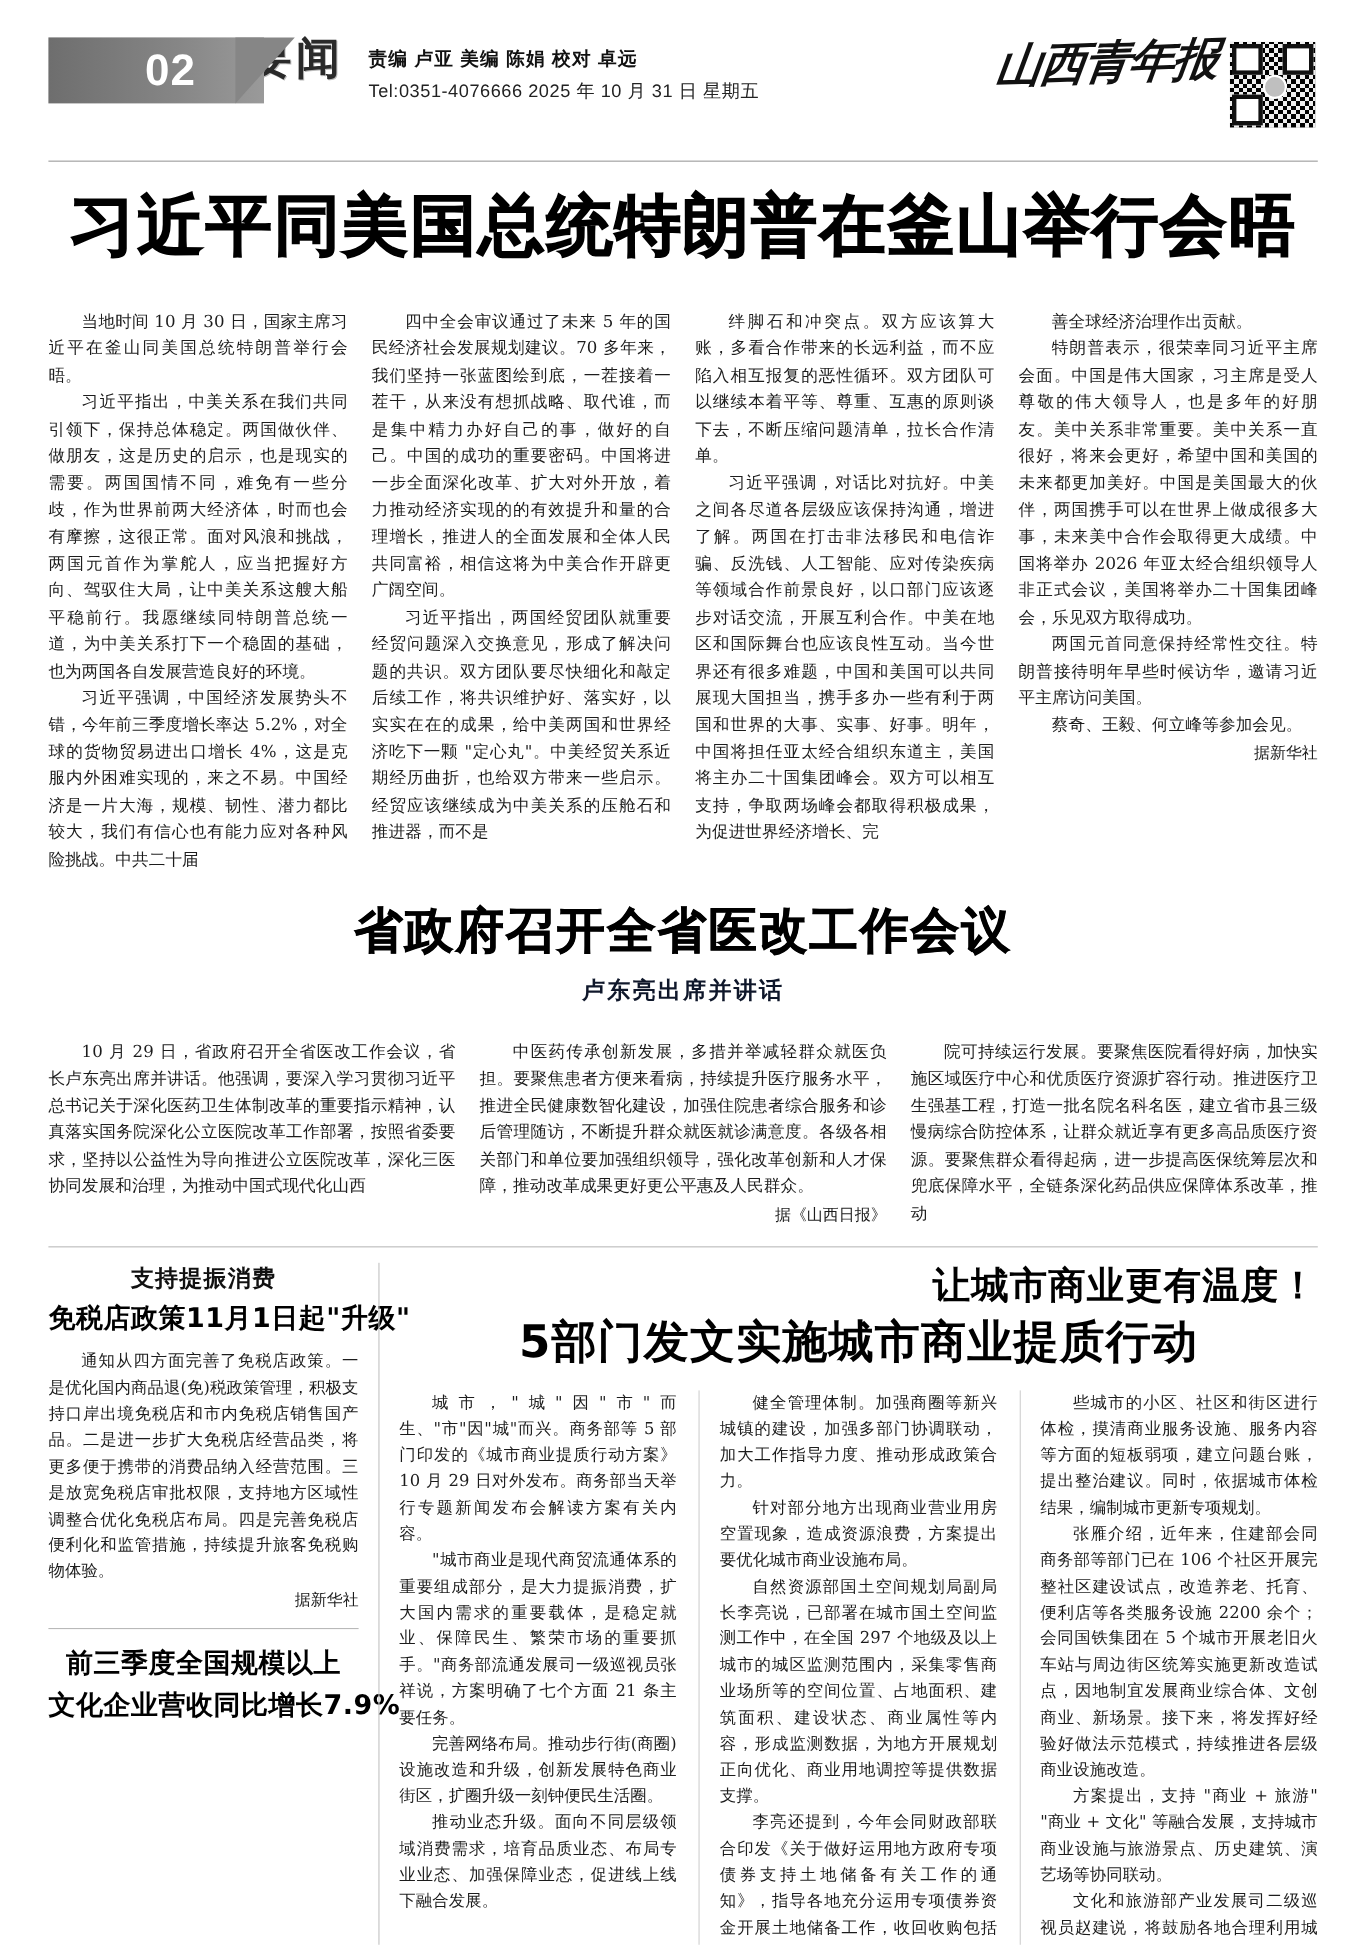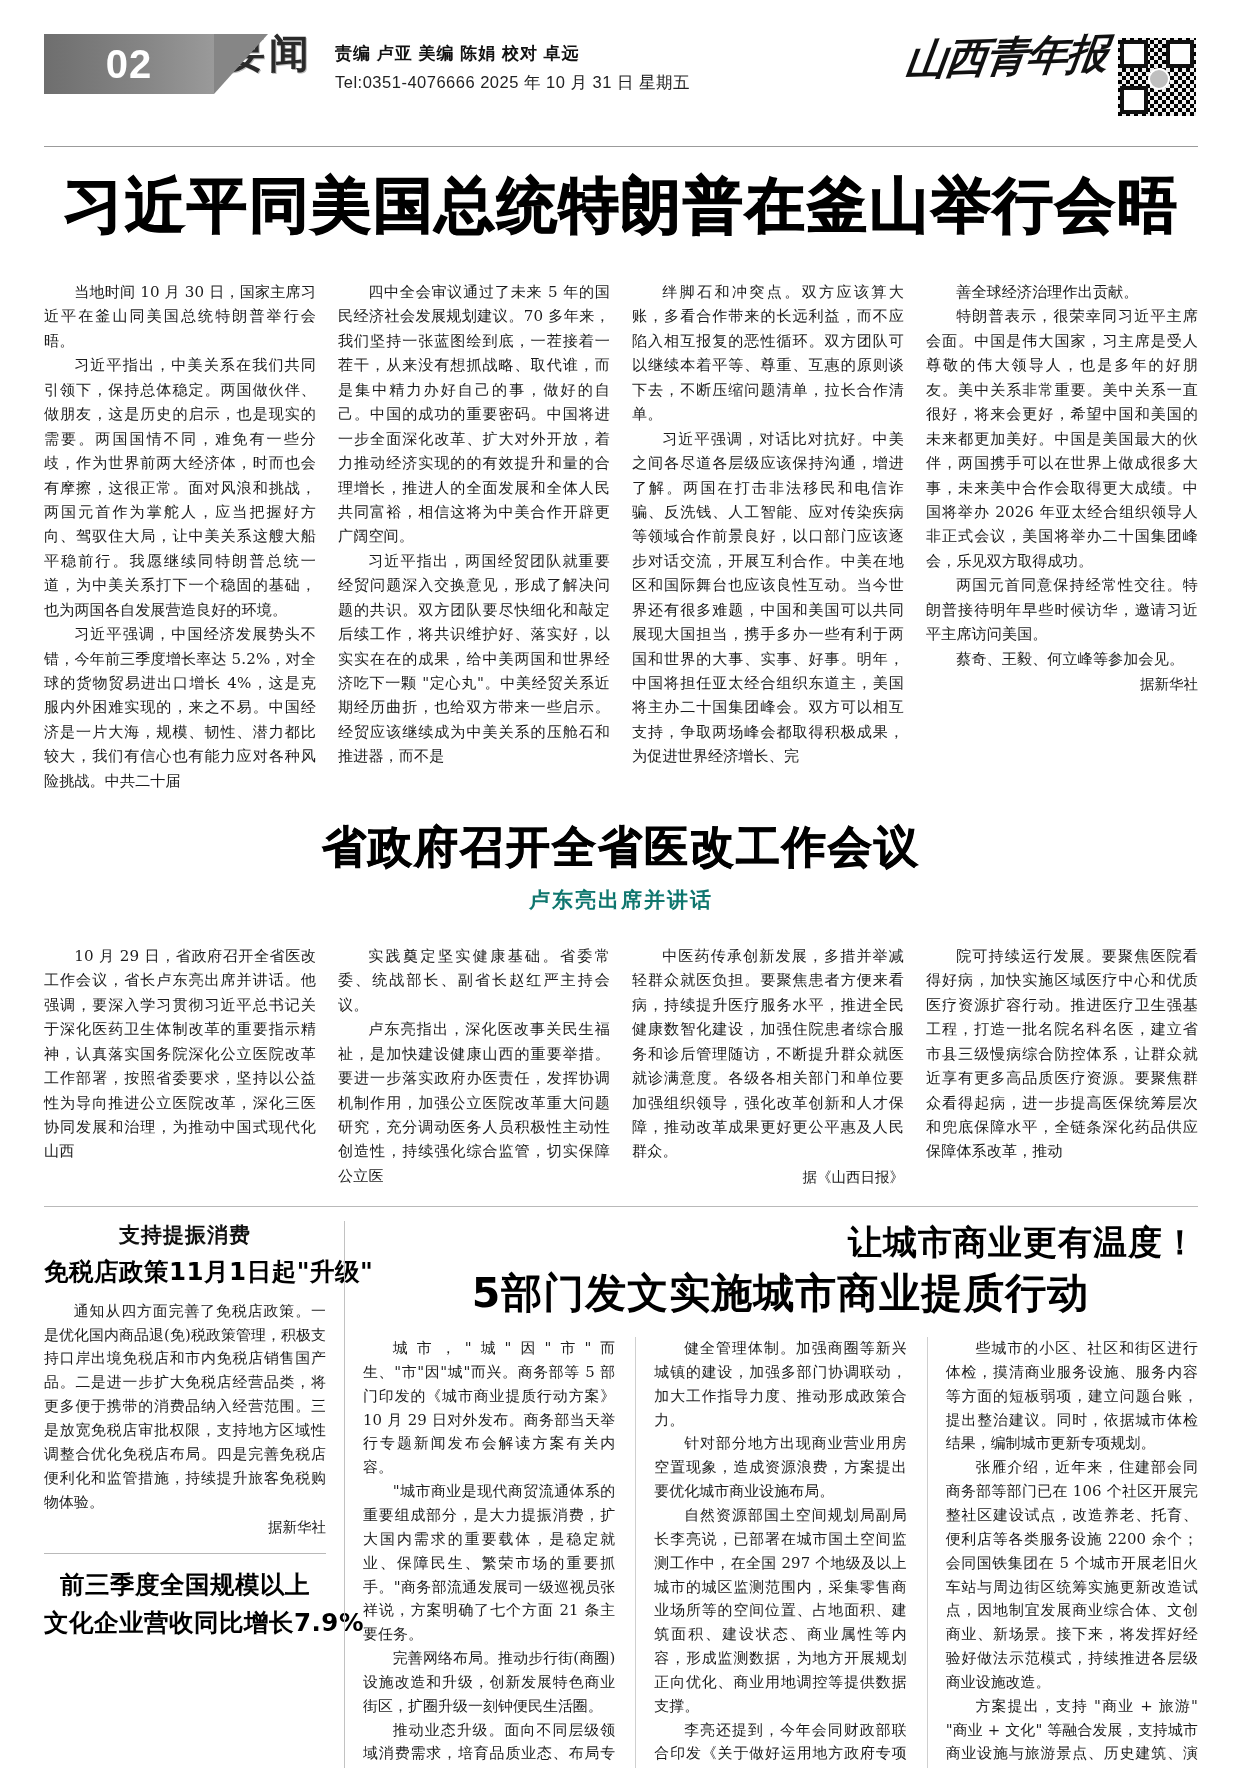--- a/index.html
+++ b/index.html
@@ -19,21 +19,21 @@
     height:112px;
     margin:28px 44px 0 44px;
     display:flex;
     align-items:flex-start;
   }
   .folio-wrap { position:relative; width:215px; height:66px; flex:0 0 auto; }
   .folio {
     position:absolute; left:0; top:6px;
     width:170px; height:60px;
     background:linear-gradient(90deg,#6e6e6e 0%, #868686 60%, #9a9a9a 100%);
-    display:flex; align-items:center; justify-content:center;
+    display:flex; align-items:center; justify-content:center;padding-left:26px;
   }
   .folio-num {
     color:#ffffff; font-size:40px; font-weight:bold;
     font-family:"Liberation Sans", sans-serif;
     letter-spacing:1px; line-height:1;
   }
   .folio-slant {
     position:absolute; left:170px; top:6px;
     width:0; height:0;
     border-top:60px solid #868686;
@@ -140,21 +140,21 @@
     color:#000;
     -webkit-text-stroke:0.7px #000;
   }
   .a2 .sub {
     text-align:center;
     font-family:"DejaVu Serif", serif;
     font-weight:bold;
     font-size:21px;
     letter-spacing:2px;
     margin-top:12px;
-    color:#0f766e;
+    color:#0f172a;
   }
   .a2 .cols { margin-top:30px; }
 
   .hrule { margin:18px 44px 0 44px; border-top:1px solid #b9b9b9; }
 
   
   .bottom {
     margin:14px 44px 0 44px;
     display:flex;
     gap:0;
@@ -260,24 +260,20 @@
       </div>
     </div>
   </div>
 
   <div class="a2">
     <div class="hl">省政府召开全省医改工作会议</div>
     <div class="sub">卢东亮出席并讲话</div>
     <div class="cols">
       <div class="col">
         <p class="body">10 月 29 日，省政府召开全省医改工作会议，省长卢东亮出席并讲话。他强调，要深入学习贯彻习近平总书记关于深化医药卫生体制改革的重要指示精神，认真落实国务院深化公立医院改革工作部署，按照省委要求，坚持以公益性为导向推进公立医院改革，深化三医协同发展和治理，为推动中国式现代化山西</p>
-      </div>
-      <div class="col">
-        <p class="body">实践奠定坚实健康基础。省委常委、统战部长、副省长赵红严主持会议。</p>
-        <p class="body">卢东亮指出，深化医改事关民生福祉，是加快建设健康山西的重要举措。要进一步落实政府办医责任，发挥协调机制作用，加强公立医院改革重大问题研究，充分调动医务人员积极性主动性创造性，持续强化综合监管，切实保障公立医</p>
       </div>
       <div class="col">
         <p class="body">中医药传承创新发展，多措并举减轻群众就医负担。要聚焦患者方便来看病，持续提升医疗服务水平，推进全民健康数智化建设，加强住院患者综合服务和诊后管理随访，不断提升群众就医就诊满意度。各级各相关部门和单位要加强组织领导，强化改革创新和人才保障，推动改革成果更好更公平惠及人民群众。</p>
         <div class="src">据《山西日报》</div>
       </div>
       <div class="col">
         <p class="body">院可持续运行发展。要聚焦医院看得好病，加快实施区域医疗中心和优质医疗资源扩容行动。推进医疗卫生强基工程，打造一批名院名科名医，建立省市县三级慢病综合防控体系，让群众就近享有更多高品质医疗资源。要聚焦群众看得起病，进一步提高医保统筹层次和兜底保障水平，全链条深化药品供应保障体系改革，推动</p>
       </div>
     </div>
   </div>

